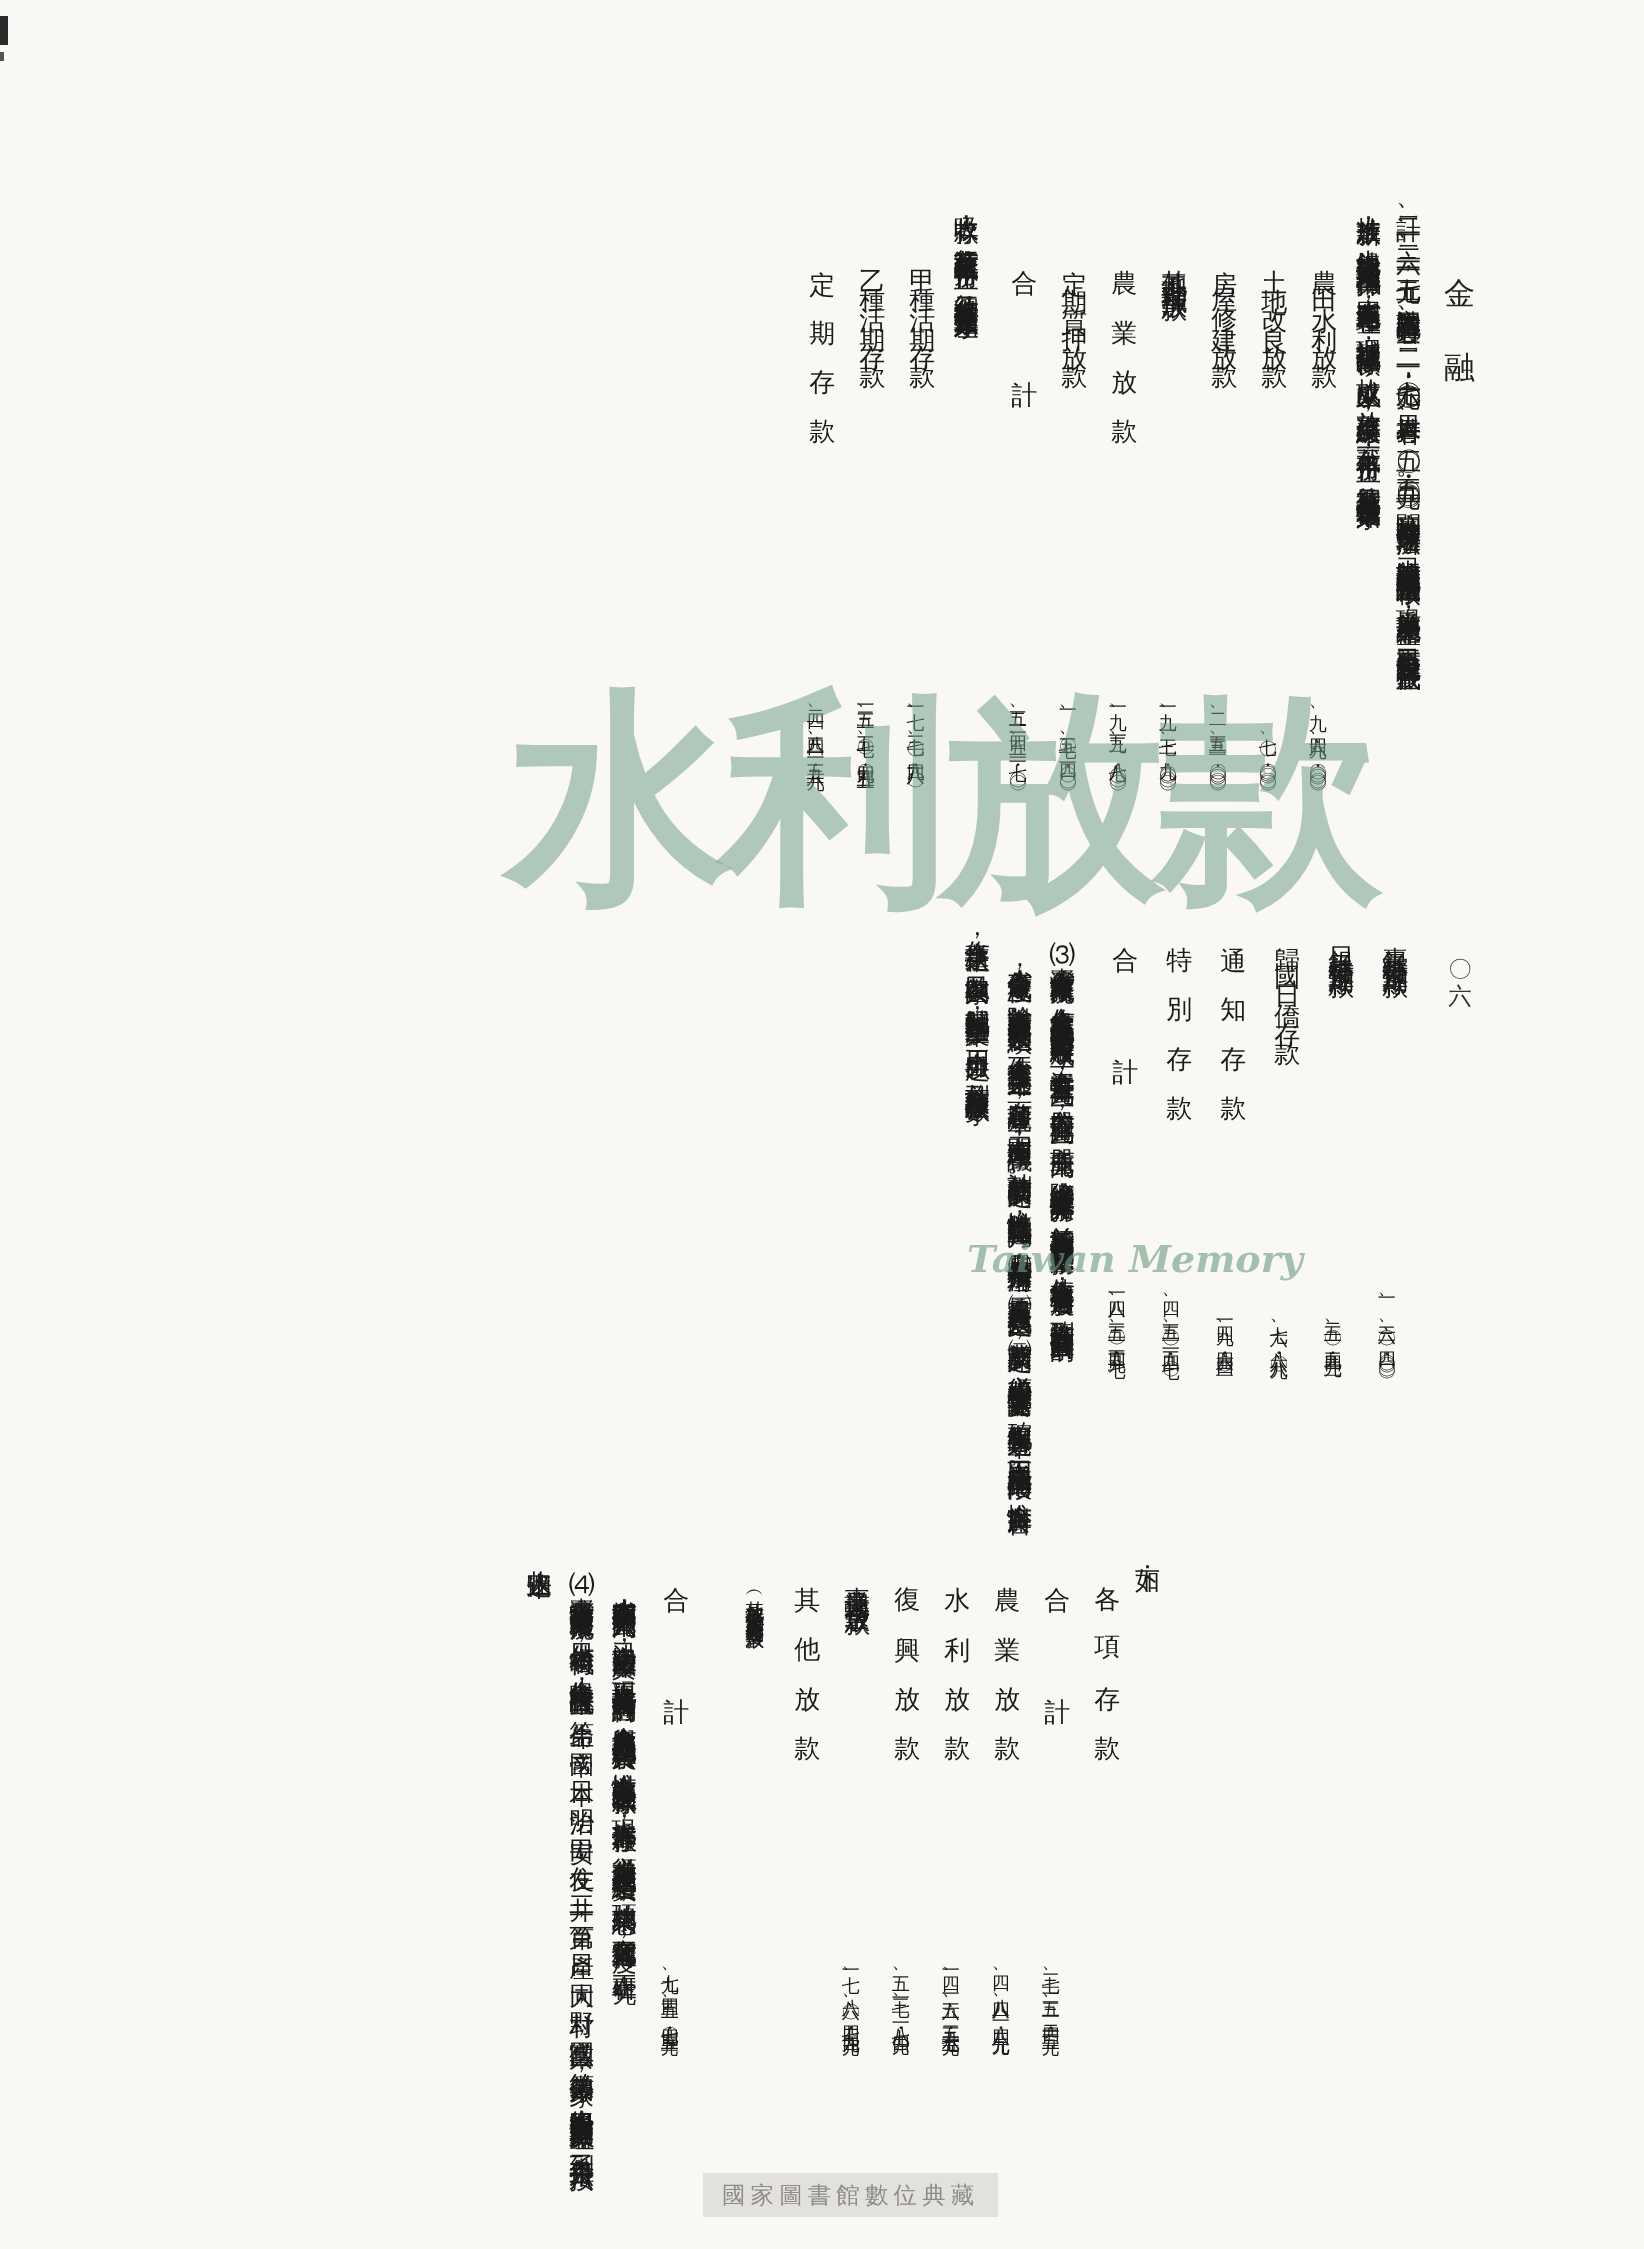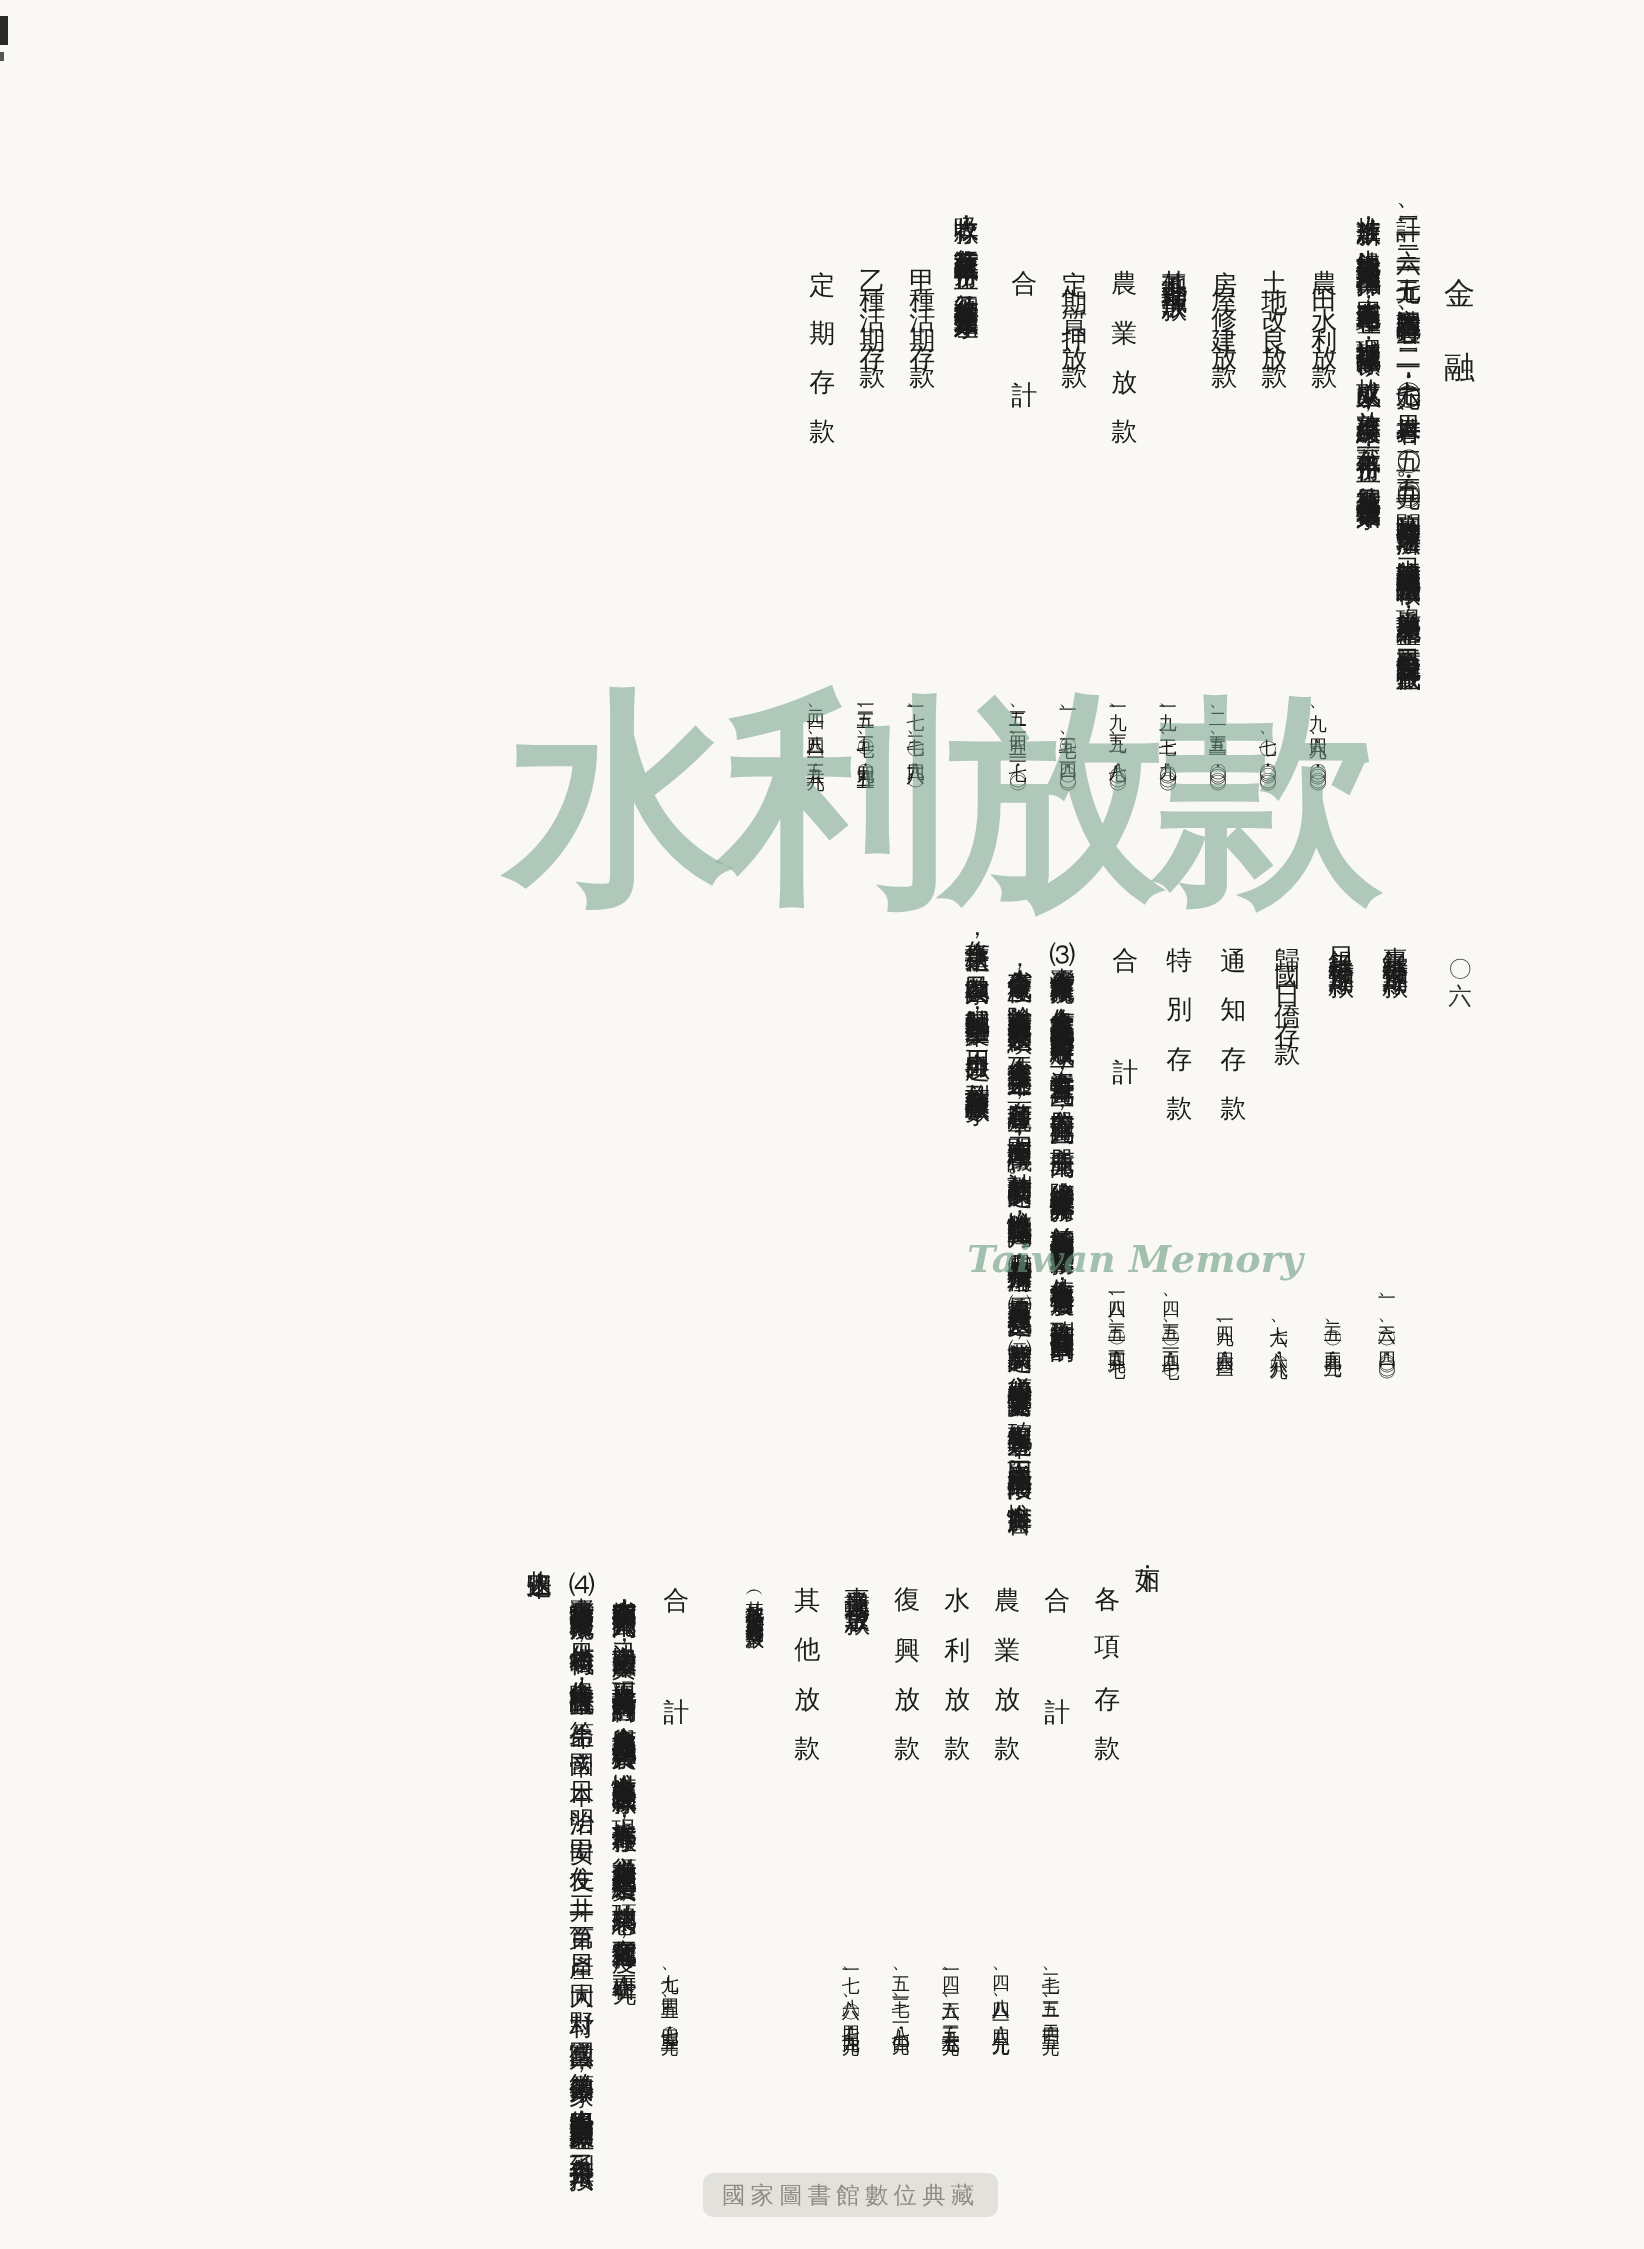--- a/index.html
+++ b/index.html
@@ -75,21 +75,21 @@
     font-size:38px;font-style:italic;font-weight:bold;
     color:rgba(110,156,130,0.62);
     font-family:"DejaVu Serif","Liberation Serif",serif;
     text-align:center;
   }
 
   .footer-badge{
     position:absolute;left:703px;bottom:33px;
     background:#e3e1db;color:#8e8c86;
     font-size:23.4px;letter-spacing:5.2px;
-    padding:6px 19px;border-radius:10px;
+    padding:6px 19px;border-radius:0;
     font-family:"DejaVu Sans","Liberation Sans",sans-serif;
   }
 
   .scan-mark-a{position:absolute;left:0;top:15.6px;width:7.8px;height:29px;background:#2a2a2a;}
   .scan-mark-b{position:absolute;left:0;top:52px;width:3.5px;height:8.7px;background:#555;}
 </style>
 </head>
 <body>
 
 <div class="page">

